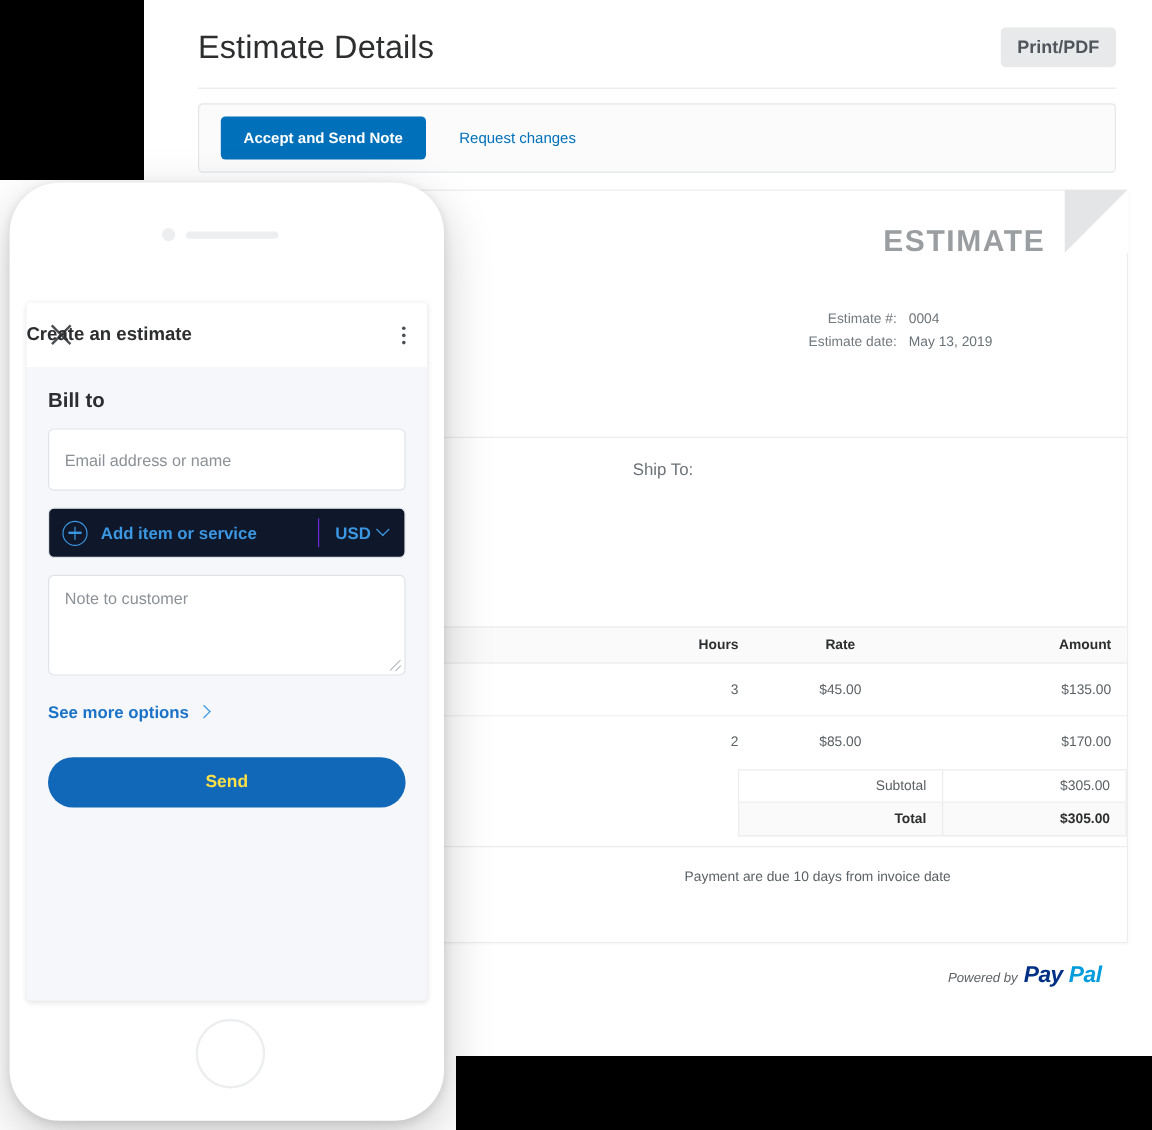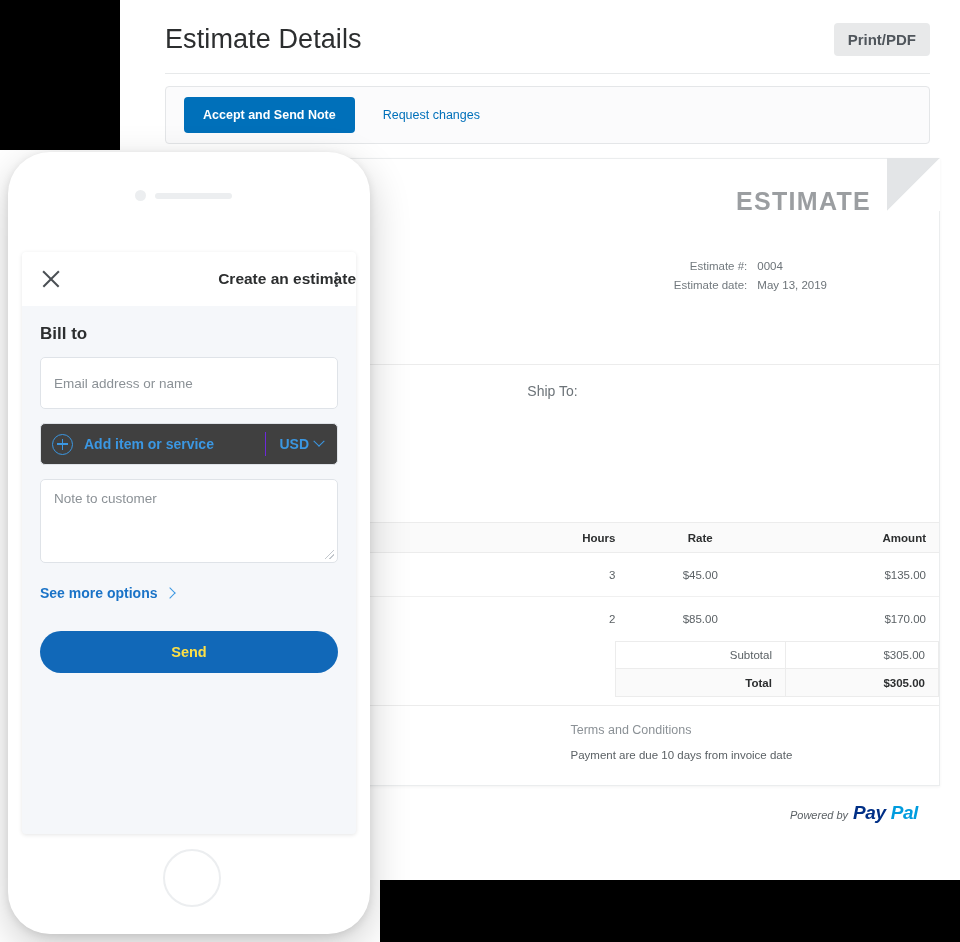--- a/index.html
+++ b/index.html
@@ -173,37 +173,37 @@
   #close-x {
     width: 22px; height: 22px; position: relative; cursor: pointer;
   }
   #close-x::before, #close-x::after {
     content: ""; position: absolute; left: 0; top: 10px; width: 22px; height: 1.7px;
     background: #4a4f54;
   }
   #close-x::before { transform: rotate(45deg); }
   #close-x::after  { transform: rotate(-45deg); }
   #app-title {
-    position: absolute; left: 0; right: 0; text-align: right;
+    position: absolute; left: 0; right: 0; text-align: left;
     font-size: 15.5px; font-weight: 700; color: #2c2e2f;
   }
   #kebab { margin-left: auto; display: flex; flex-direction: column; gap: 3px; cursor: pointer; }
   #kebab i { width: 3px; height: 3px; border-radius: 50%; background: #4a4f54; display: block; }
 
   #app-body { padding: 18px 18px 0 18px; }
   #bill-to-lbl { font-size: 17px; font-weight: 700; color: #2c2e2f; margin-bottom: 13px; }
 
   .field {
     background: #ffffff; border: 1px solid #dfe3e8; border-radius: 5px;
     height: 52px; display: flex; align-items: center; padding: 0 13px;
     font-size: 13.5px; color: #8b9196;
   }
   #add-row {
     margin-top: 14px; height: 42px; display: flex; align-items: center;
-    background: #404040; border: 1px solid #dfe3e8; border-radius: 5px;
+    background: #0f172a; border: 1px solid #dfe3e8; border-radius: 5px;
     padding: 0 0 0 11px;
   }
   #plus-icon {
     width: 21px; height: 21px; border-radius: 50%; border: 1.6px solid #3b97e2;
     position: relative; flex: 0 0 auto;
   }
   #plus-icon::before, #plus-icon::after {
     content: ""; position: absolute; background: #3b97e2;
   }
   #plus-icon::before { left: 4px; top: 8.7px; width: 11px; height: 1.6px; }
@@ -330,21 +330,20 @@
         </div>
       </div>
 
       <div id="notes-sec">
         <div class="note-col">
           <div class="note-h" style="visibility:hidden;">&nbsp;</div>
           <div class="note-b" style="white-space:pre-line;">needs. Please contact me for
 your business</div>
         </div>
         <div class="note-col">
-          <div class="note-h">Terms and Conditions</div>
           <div class="note-b">Payment are due 10 days from invoice date</div>
         </div>
       </div>
     </div>
 
     <div id="powered">
       <span id="powered-lbl">Powered by</span>
       <span class="pp pp-a">Pay</span>
         <span class="pp pp-b">Pal</span>
     </div>

